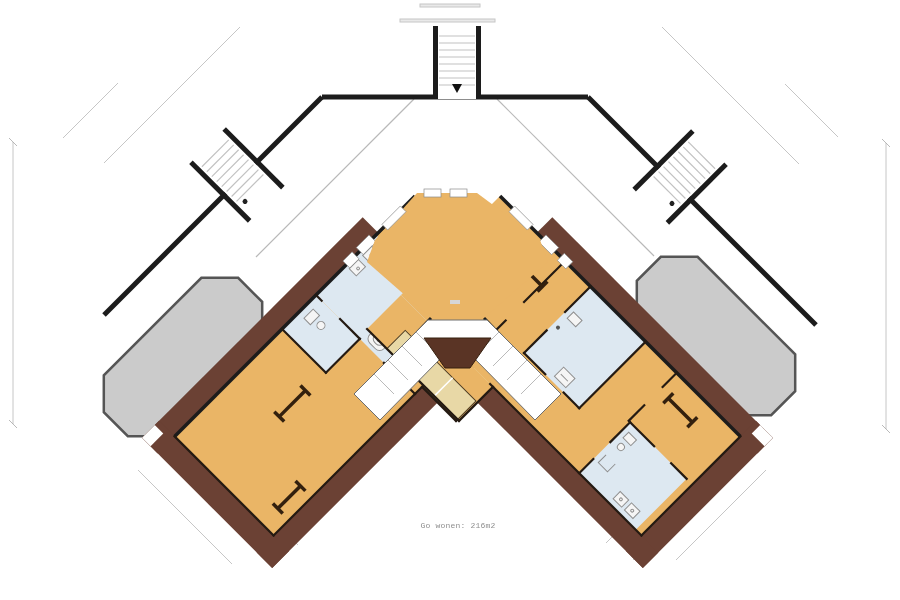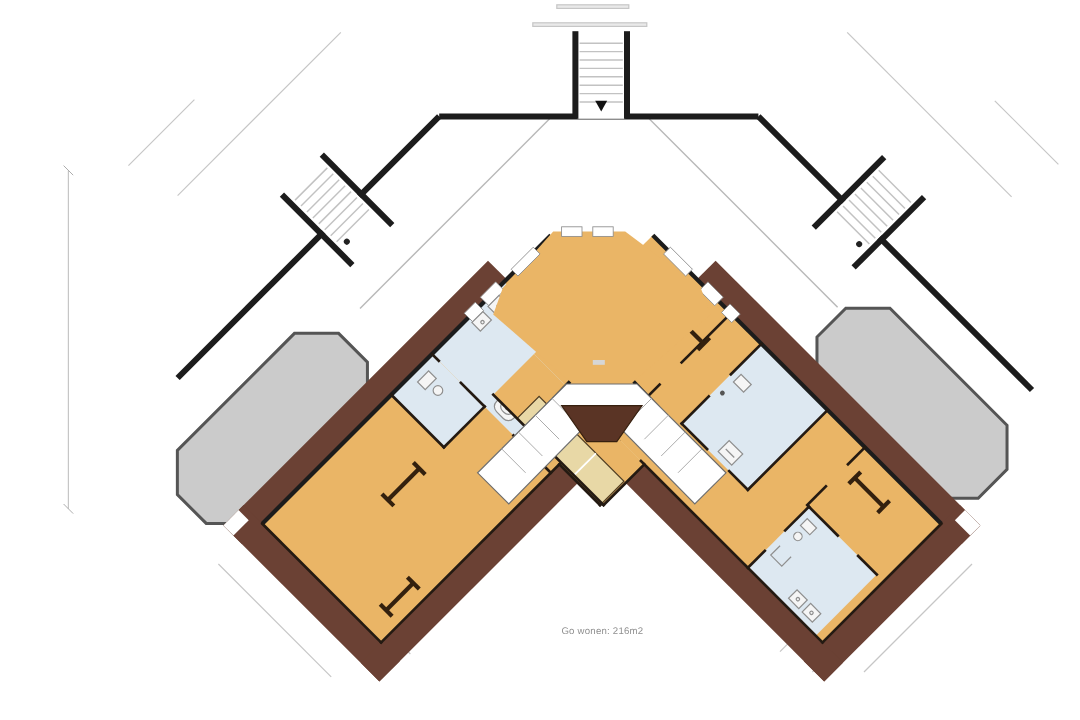--- a/index.html
+++ b/index.html
@@ -1,16 +1,16 @@
 <!DOCTYPE html>
 <html style="--page_bg: #ffffff; --wall: #1c1c1c; --roof_band: #6b4134; --roof_dark: #5a3425; --room: #eab566; --wet_room: #dde8f1; --cabinet: #e8d8a6; --dormer: #cbcbcb; --dormer_outline: #555555; --dimension: #c6c6c6; --stair_rung: #c2c2c2; --label_text: #8f8f8f;"><head>
 <meta charset="utf-8">
 <style>
   html,body{margin:0;padding:0;background:var(--page_bg,#fff);}
-  .stage{width:752px;height:600px;position:relative;font-family:Liberation Sans, sans-serif;padding-left:44px;}
+  .stage{width:752px;height:600px;position:relative;font-family:Liberation Mono, monospace;}
   svg{display:block;}
   .wallstroke{stroke:var(--wall);fill:none;}
   .roof{fill:var(--roof_band);stroke:none;}
   .room{fill:var(--room);stroke:none;}
   .wet{fill:var(--wet_room);stroke:none;}
   .cab{fill:var(--cabinet);stroke:#4d3b22;stroke-width:1;}
   .dim{stroke:var(--dimension);stroke-width:1;fill:none;}
   .dormer{fill:var(--dormer);stroke:var(--dormer_outline);stroke-width:2.5;}
   .rung{stroke:var(--stair_rung);stroke-width:1.2;}
   .iwall{stroke:#241a12;stroke-width:2.2;fill:none;stroke-linecap:square;}

